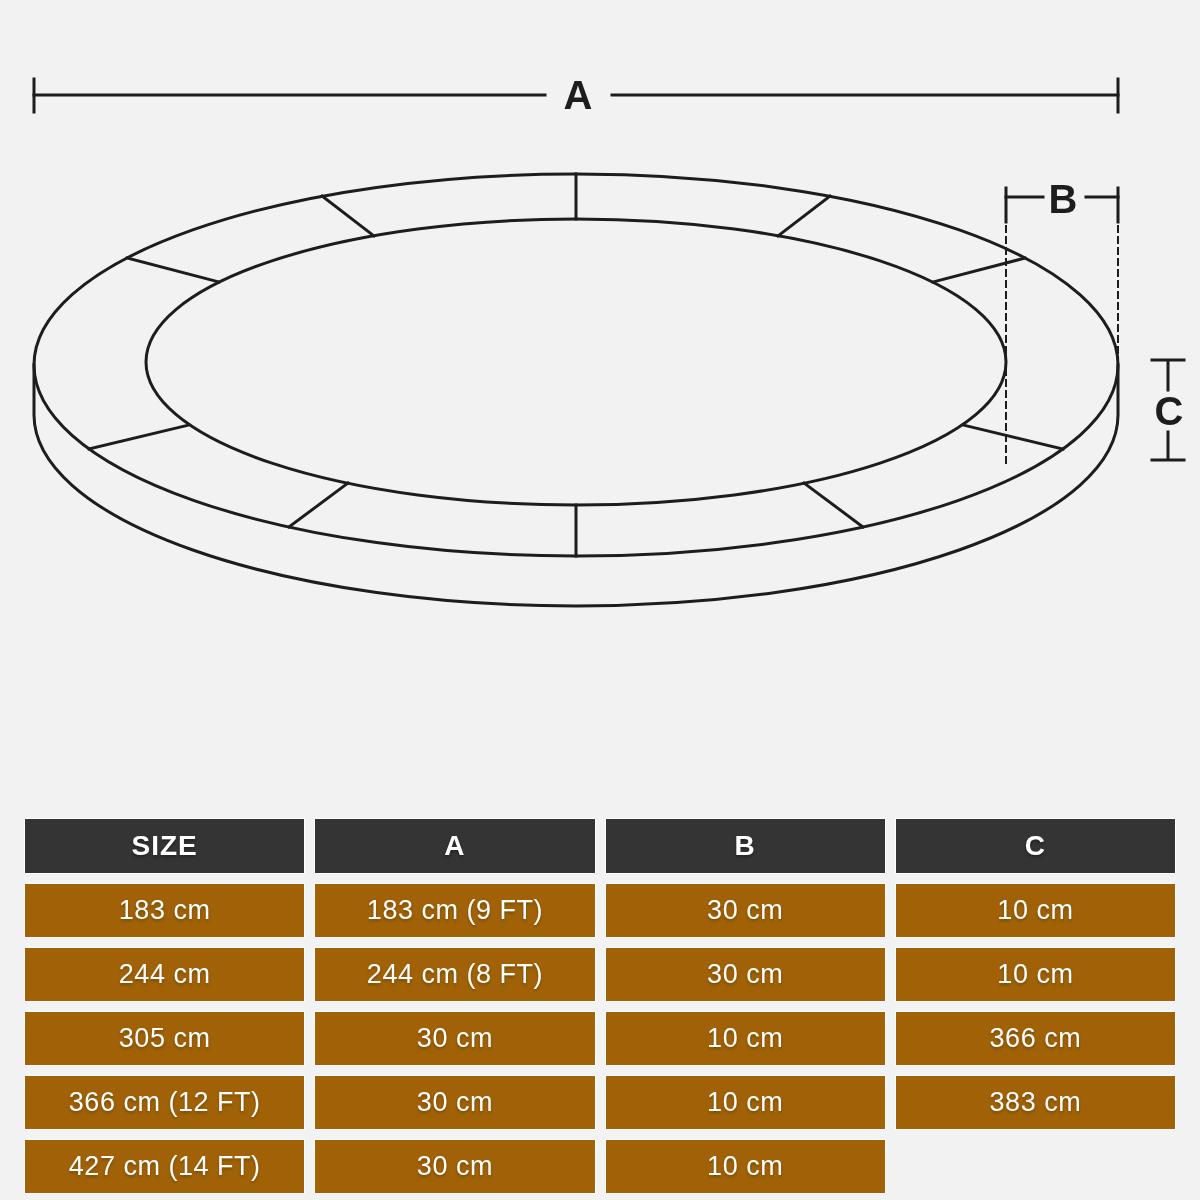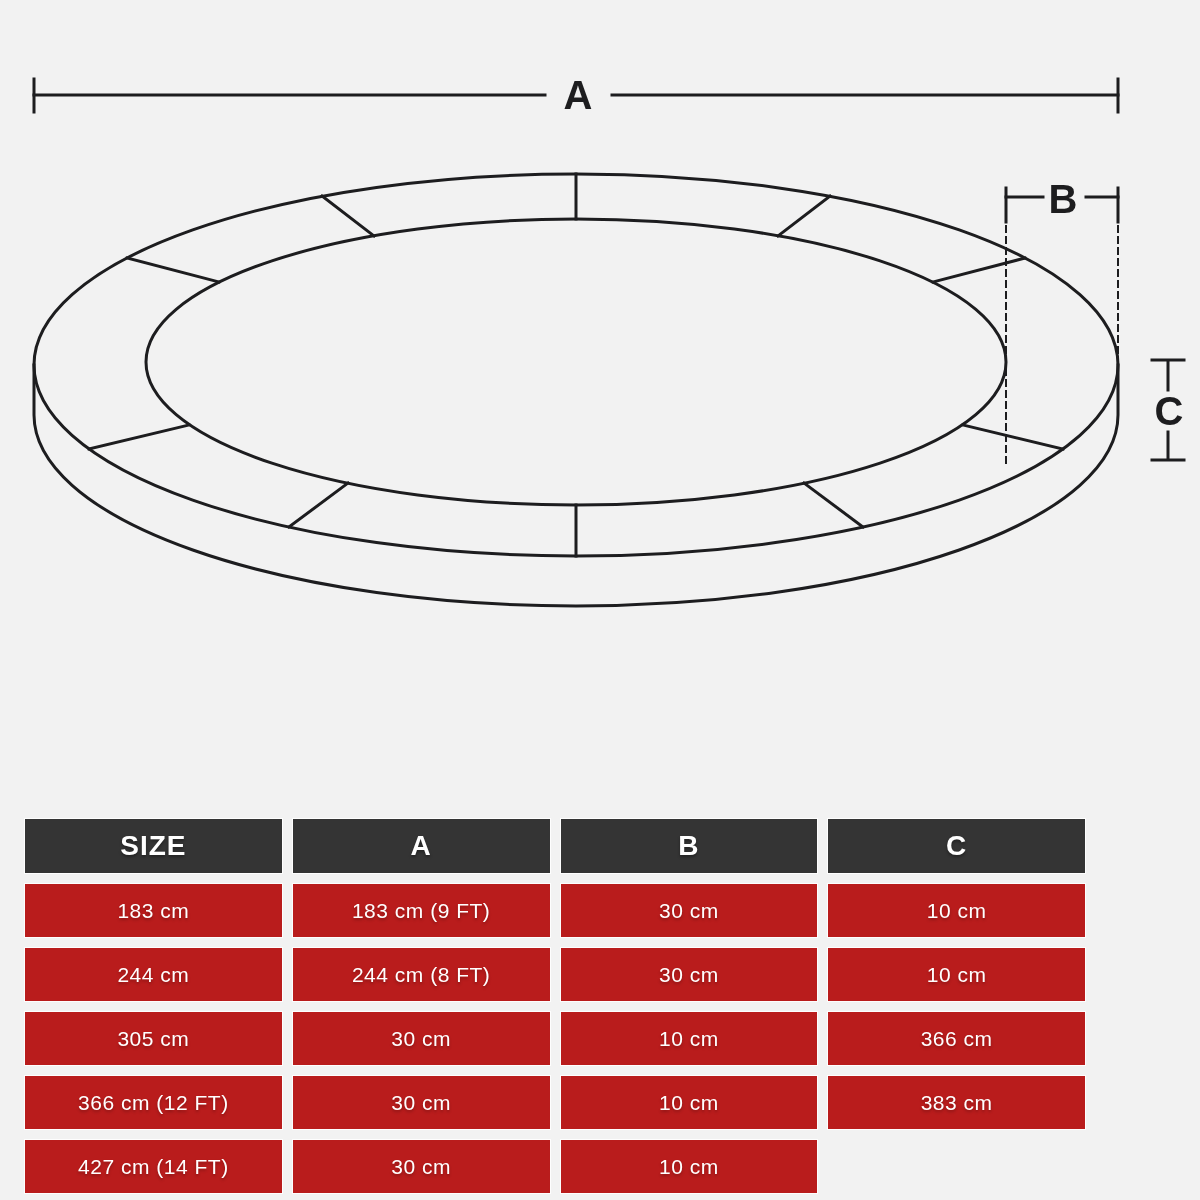--- a/index.html
+++ b/index.html
@@ -24,21 +24,21 @@
   svg text.dim-label {
     font-family: "Liberation Sans", sans-serif;
     font-weight: 700;
     font-size: 40px;
     fill: #1d1d1f;
   }
   .size-table {
     position: absolute;
     left: 25px;
     top: 819px;
-    width: 1060px;
+    width: 1150px;
     display: grid;
     grid-template-columns: repeat(4, 1fr);
     grid-template-rows: 54px repeat(5, 53px);
     column-gap: 8px;
     row-gap: 7px;
     background: transparent;
     gap: 11px;
   }
   .cell {
     display: flex;
@@ -48,23 +48,23 @@
     box-shadow: 0 0 0 1px rgba(255,255,255,0.9);
   }
   .cell.head {
     background: #343434;
     font-weight: 700;
     font-size: 28px;
     letter-spacing: 1px;
     text-shadow: 0 2px 3px rgba(0,0,0,0.35);
   }
   .cell.data {
-    background: #b91c1c;
+    background: #a16207;
     font-weight: 400;
-    font-size: 21px;
+    font-size: 27px;
     letter-spacing: 0.5px;
     text-shadow: 0 2px 3px rgba(0,0,0,0.25);
   }
 </style>
 </head>
 <body>
 
 <div class="diagram-wrap">
   <svg width="1200" height="790" viewBox="0 0 1200 790">
     <g stroke="#1d1d1f" stroke-width="3" fill="none" stroke-linecap="square">

